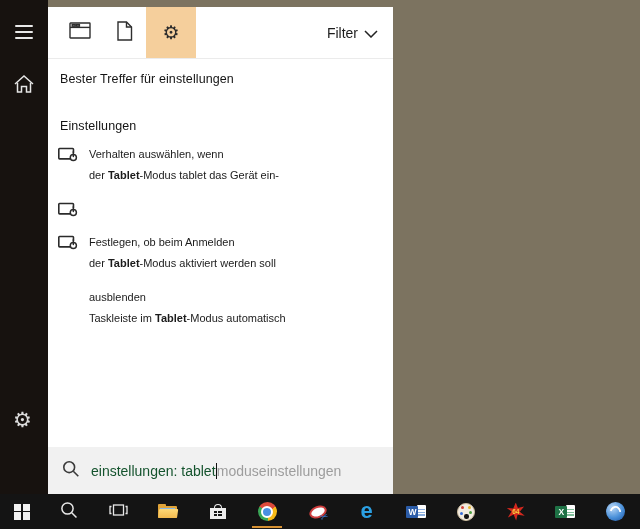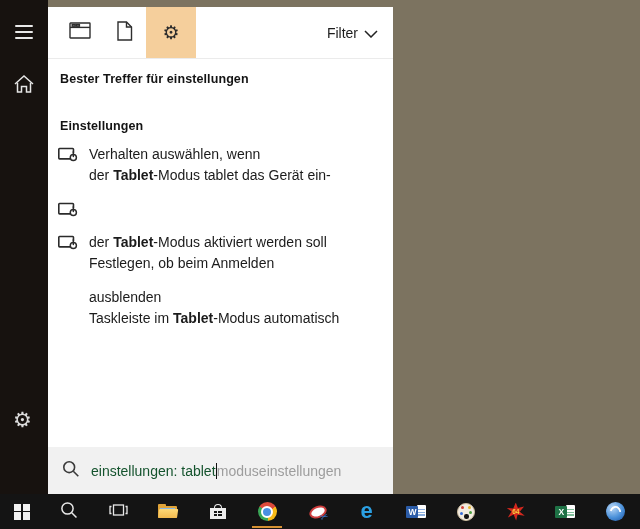--- a/index.html
+++ b/index.html
@@ -16,30 +16,30 @@
   .rail-icon{position:absolute;left:13px;color:#e6e6e6;}
   .rail-home{top:74px;}
   .rail-gear{top:409px;font-size:21px;line-height:1;color:#dcdcdc;}
   
   .panel{position:absolute;left:48px;top:7px;width:345px;height:487px;background:#ffffff;z-index:1;display:flex;flex-direction:column;}
   .topbar{height:51px;flex:0 0 51px;display:flex;align-items:stretch;border-bottom:1px solid #ebebeb;padding-left:10px;}
   .tab{width:44px;display:flex;align-items:center;justify-content:center;color:#333;}
   .tab.sel{width:50px;background:#f5cf9c;}
   .tab-gear{font-size:19px;line-height:1;color:#2b2b2b;}
   .filterbox{margin-left:auto;display:flex;align-items:center;gap:6px;padding-right:15px;font-size:14px;color:#1c1c1c;}
-  .sec-head{padding:13px 12px 18px 12px;font-size:12.5px;font-weight:700;color:#141414;letter-spacing:.1px;}
+  .sec-head{padding:13px 12px 18px 12px;font-size:12.5px;font-weight:400;color:#141414;letter-spacing:.1px;}
   .sec-head.second{padding-top:15px;padding-bottom:11px;}
   .best-row{height:60px;flex:0 0 60px;background:#f9d7a3;display:flex;align-items:center;padding-left:10px;cursor:pointer;}
   .best-icon{width:36px;height:30px;margin-right:17px;margin-left:3px;color:#1e1e1e;}
   .best-title{font-size:15px;color:#161616;}
   .best-title b{font-weight:700;}
   .best-sub{font-size:12.5px;color:#6f6f6f;margin-top:3px;}
   .item{display:flex;align-items:flex-start;padding:0 10px 0 10px;margin-bottom:13px;cursor:pointer;}
   .item-icon{width:20px;height:18px;margin-right:11px;margin-top:2px;color:#2b2b2b;flex:0 0 20px;}
-  .item-text{font-size:14px;line-height:21px;color:#1b1b1b;}
+  .item-text{font-size:11px;line-height:21px;color:#1b1b1b;}
   .item-text b{font-weight:700;}
   .tb-rect{width:16px;height:8px;background:#4d4d4d;border-radius:1.5px;margin-top:5px;margin-left:1px;}
   .searchbox{margin-top:auto;height:47px;flex:0 0 47px;background:#f1f1f1;display:flex;align-items:center;padding-left:14px;cursor:text;}
   .searchbox .mag{margin-right:11px;color:#3a3a3a;}
   .typed{font-size:14px;color:#14532d;white-space:pre;}
   .caret{display:inline-block;width:1.3px;height:16px;background:#111;vertical-align:-3px;}
   .suggest{font-size:14px;color:#9d9d9d;white-space:pre;}
   
   .taskbar{position:absolute;left:0;bottom:0;width:640px;height:35px;background:#141414;z-index:3;display:flex;}
   .tb-cell{width:50px;height:35px;display:flex;align-items:center;justify-content:center;position:relative;cursor:pointer;}
@@ -176,22 +176,22 @@
   <div class="item">
     <span class="item-icon">
       <svg width="20" height="17" viewBox="0 0 30 25" fill="none" stroke="#2b2b2b" stroke-width="2.4">
         <rect x="1.2" y="3.5" width="22" height="15.5" rx="1.2"></rect>
         <rect x="18.5" y="10" width="10" height="13" fill="#fff" stroke="none"></rect>
         <circle cx="23" cy="17" r="4.6" fill="#fff" stroke-width="2.2"></circle>
           <path d="M23 8.5 V15.5" stroke-width="2.2" stroke-linecap="round"></path>
       </svg>
     </span>
     <div class="item-text">
+      <div><span>Festlegen, ob beim Anmelden</span><b></b><span></span></div>
       <div><span>der </span><b>Tablet</b><span>-Modus aktiviert werden soll</span></div>
-      <div><span>Festlegen, ob beim Anmelden</span><b></b><span></span></div>
     </div>
   </div>
 
   <div class="item">
     <span class="item-icon"><span class="tb-rect"></span></span>
     <div class="item-text">
       <div><span>ausblenden</span><b></b><span></span></div>
       <div><span>Taskleiste im </span><b>Tablet</b><span>-Modus automatisch</span></div>
     </div>
   </div>

